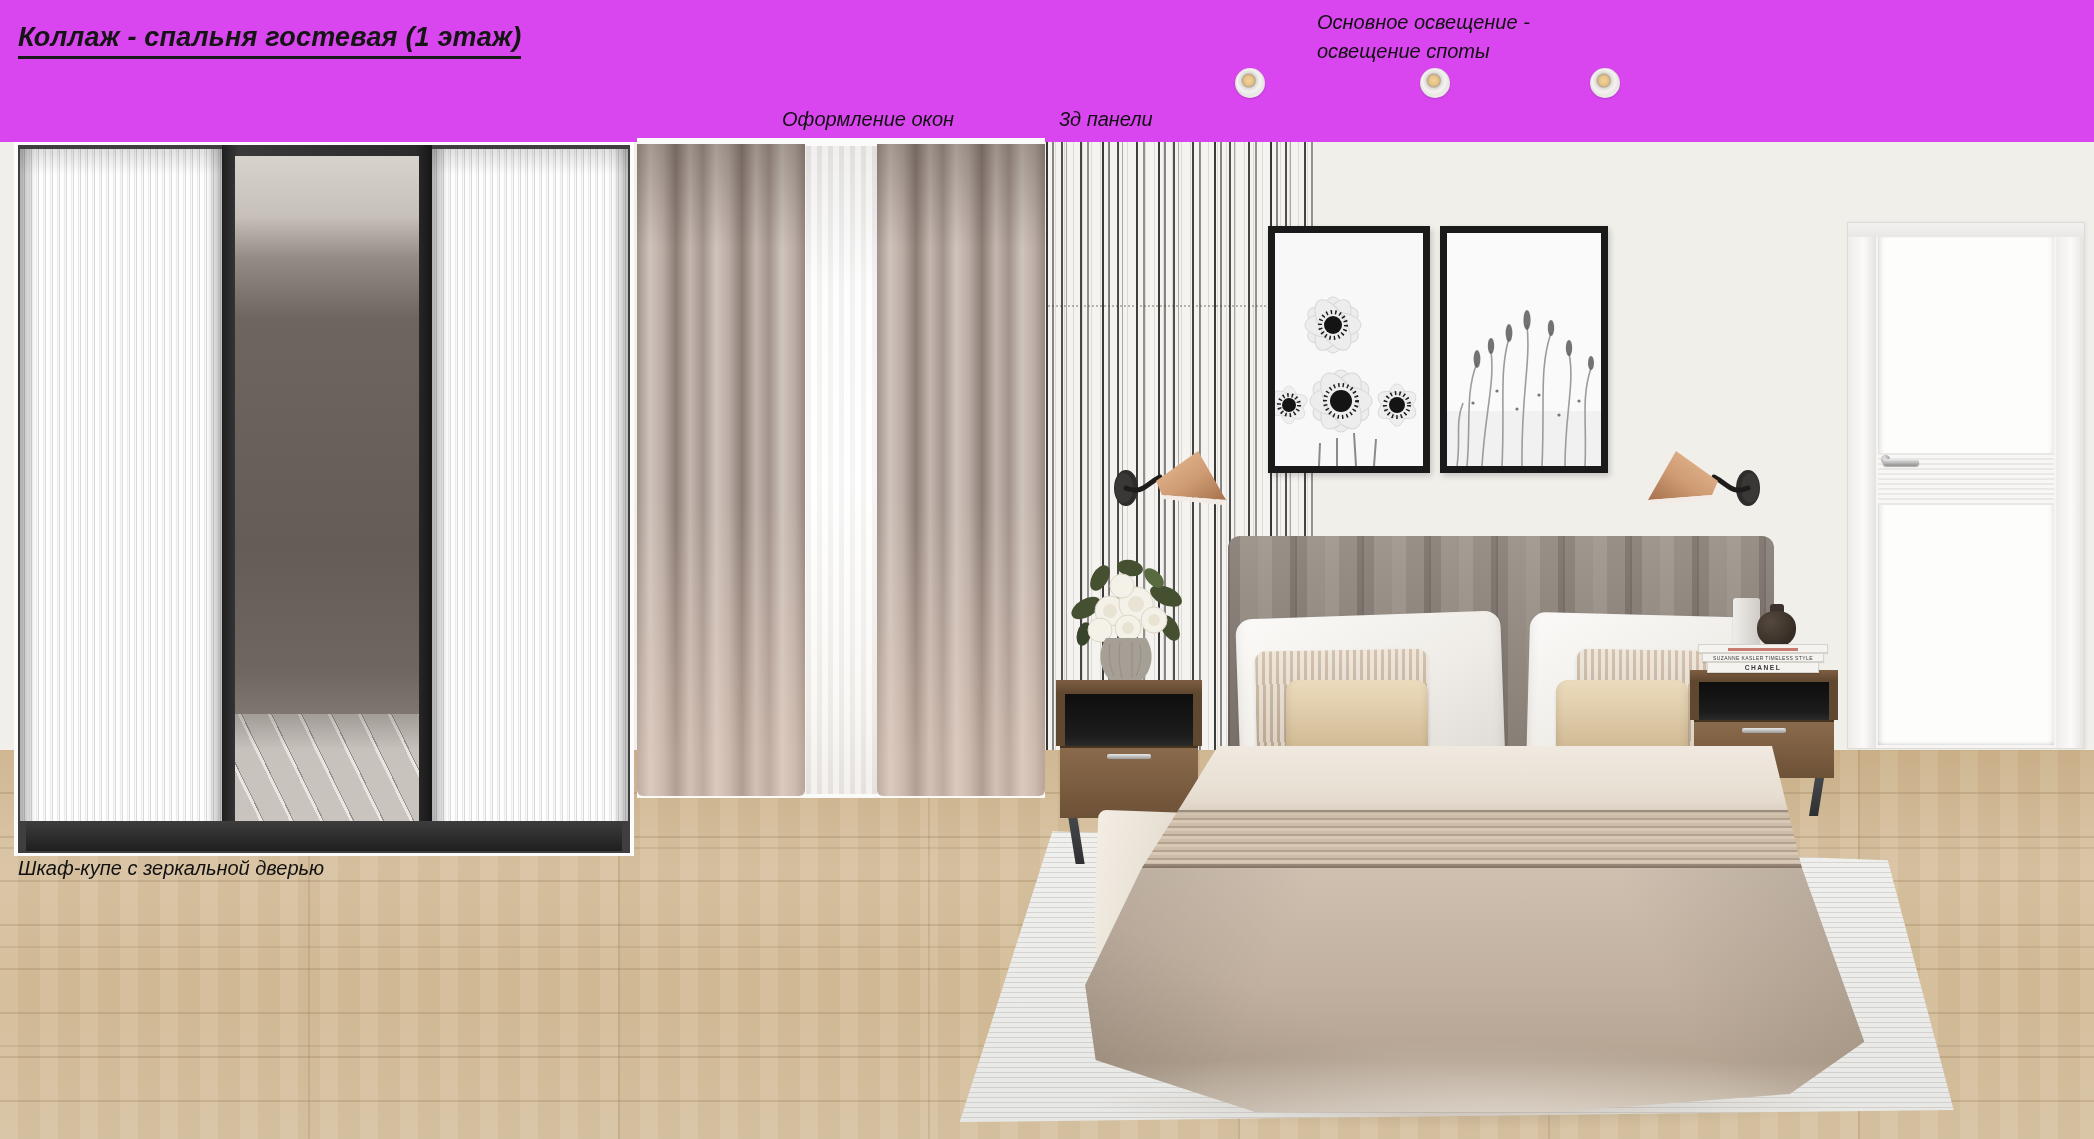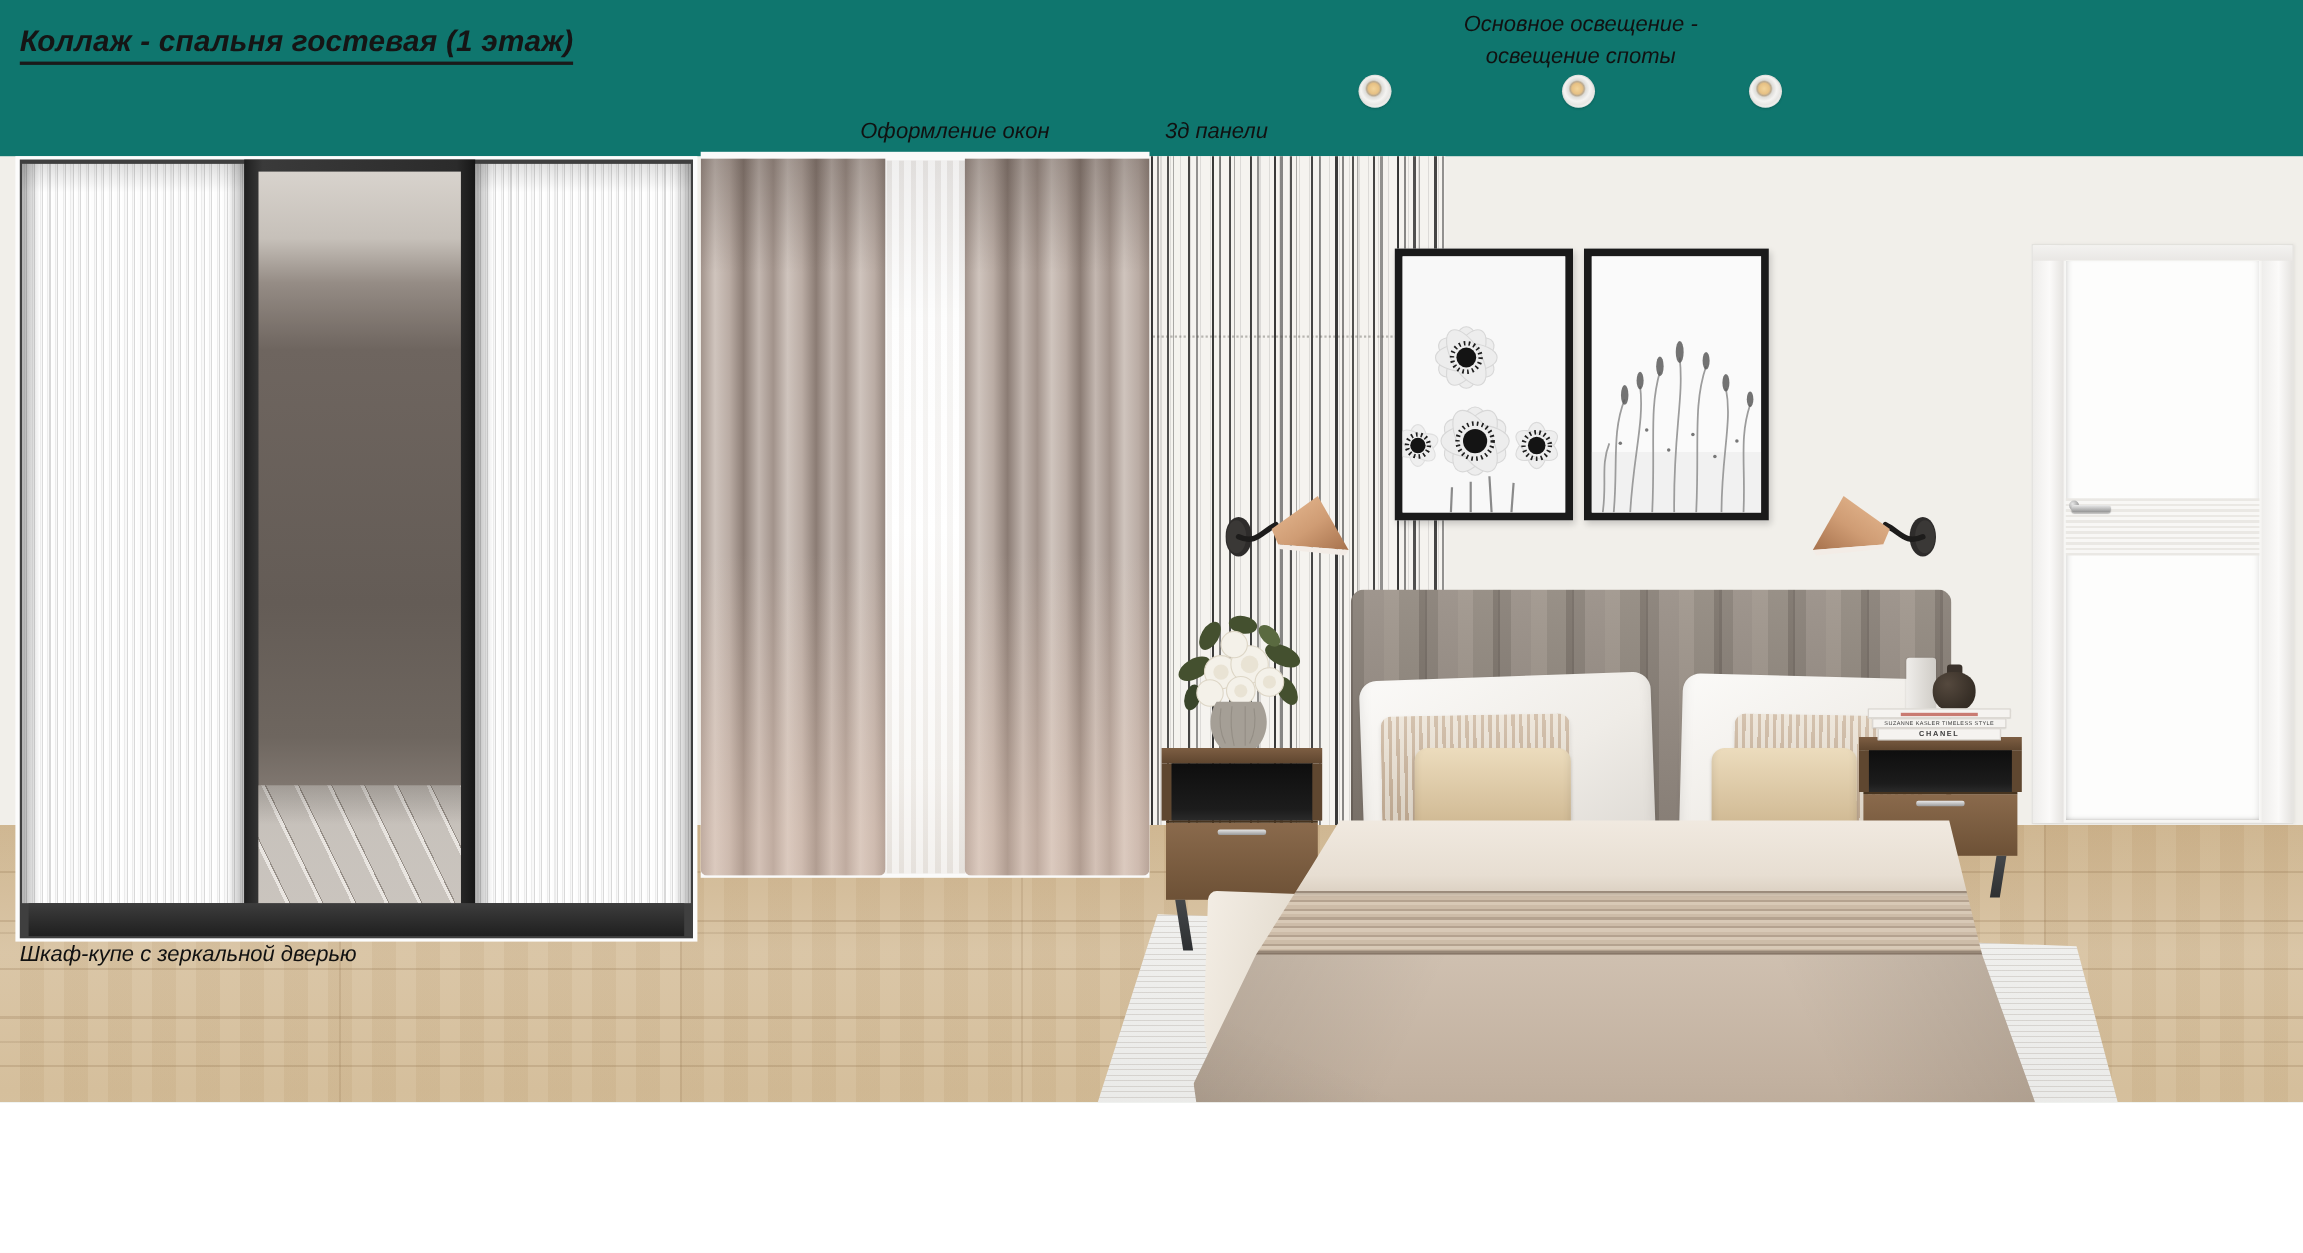--- a/index.html
+++ b/index.html
@@ -1,35 +1,35 @@
 <!DOCTYPE html>
 <html><head>
 <meta charset="utf-8">
 <style>
   html,body{margin:0;padding:0;background:#ffffff;}
   *{box-sizing:border-box;}
   body{font-family:"Liberation Sans","DejaVu Sans",sans-serif;color:#151515;}
-  .stage{position:relative;width:2094px;height:1002px;overflow:hidden;background:#0f766e;text-decoration:underline;}
+  .stage{position:relative;width:2094px;height:1139px;overflow:hidden;background:#d946ef;text-decoration:underline;}
   .abs{position:absolute;}
 
   
   .wall{left:0;top:142px;width:2094px;height:608px;background:#f1efea;}
   .floor{left:0;top:750px;width:2094px;height:389px;
     background:
       repeating-linear-gradient(90deg, transparent 0 308px, rgba(130,98,62,.16) 308px 310px),
       repeating-linear-gradient(180deg, transparent 0 42px, rgba(130,98,62,.20) 42px 44px),
       repeating-linear-gradient(180deg, transparent 0 97px, rgba(110,82,50,.12) 97px 99px),
       repeating-linear-gradient(90deg, rgba(255,255,255,.05) 0 18px, rgba(140,105,70,.05) 18px 40px),
       linear-gradient(180deg,#cdb38c 0%,#d8c3a2 30%,#d3bc97 62%,#d7c3a3 100%);}
 
   
   .title{left:18px;top:22px;font-size:27px;font-weight:bold;font-style:italic;
     border-bottom:3px solid #1a1a1a;padding-bottom:3px;letter-spacing:.2px;}
   .note{font-size:20px;font-style:italic;color:#111;}
-  .note-center{text-align:center;line-height:1.45;}
+  .note-center{text-align:left;line-height:1.45;}
 
   
   .spot{width:30px;height:30px;border-radius:50%;
     background:radial-gradient(circle at 46% 42%, #f2d49b 0%, #e7c184 20%, #baa98f 27%, #dddcd8 33%, #f4f3f1 48%, #e7e6e3 62%, #f7f7f5 75%, #efefed 100%);
     box-shadow:0 1px 2px rgba(0,0,0,.18), inset 0 0 0 1px rgba(0,0,0,.06);}
 
   
   .wardrobe-block{left:14px;top:142px;width:620px;height:714px;background:#fcfcfc;}
   .wardrobe{left:4px;top:3px;width:612px;height:708px;background:#3f3f3f;}
   .fluted{background:

